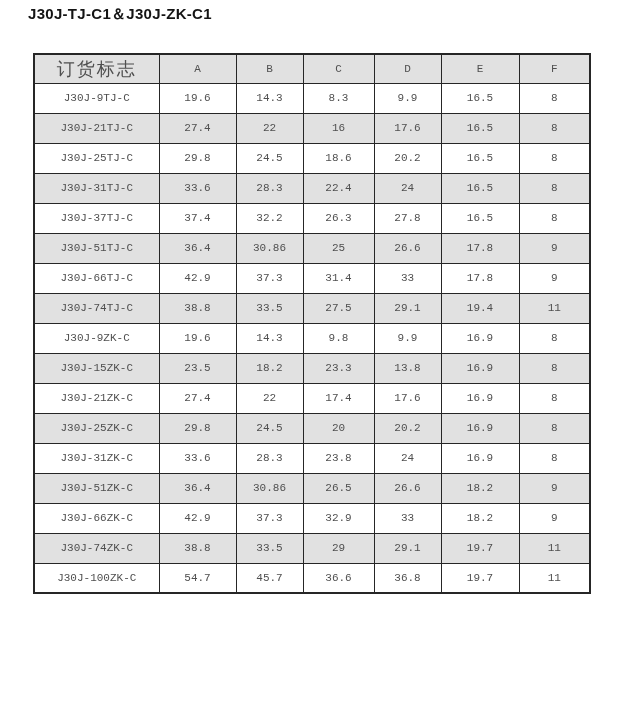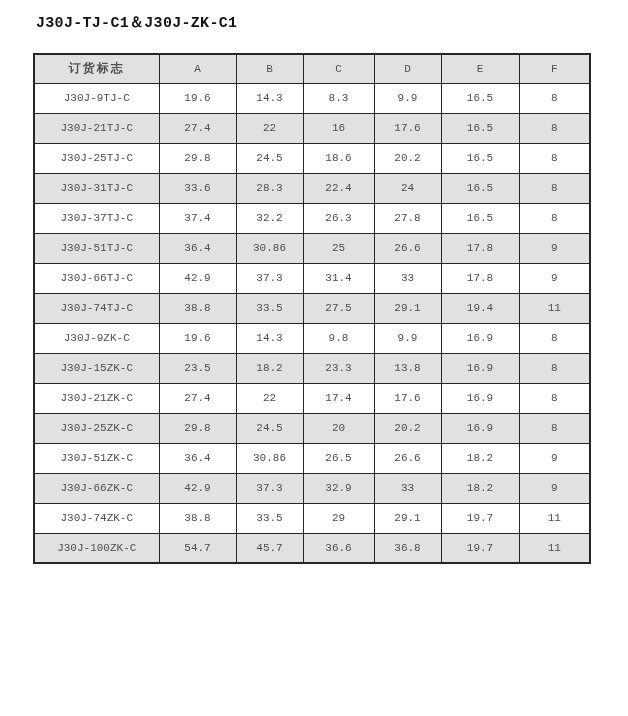--- a/index.html
+++ b/index.html
@@ -22,22 +22,22 @@
     position: relative;
     width: 628px;
     height: 716px;
     background: #ffffff;
     overflow: hidden;
   }
   .title {
     position: absolute;
     left: 28px;
     top: 5px;
-    margin: 8px;
-    font-family: Liberation Mono, monospace;
+    margin: 0;
+    font-family: Liberation Sans, sans-serif;
     font-size: 15px;
     font-weight: 600;
     letter-spacing: 0.3px;
     color: var(--title-text);
   }
   .spec-table {
     position: absolute;
     left: 33px;
     top: 53px;
     width: 556px;
@@ -56,23 +56,22 @@
     color: var(--text);
     font-weight: normal;
     background: var(--row-bg);
   }
   .spec-table thead th {
     height: 29px;
     background: var(--header-bg);
     font-size: 11px;
   }
   .spec-table thead th.model-col {
-    font-size: 12px;
+    font-size: 18px;
     letter-spacing: 2px;
-    font-weight: bold;
   }
   .spec-table tbody td {
     height: 30px;
     font-size: 11px;
   }
   .spec-table tbody tr:nth-child(even) td {
     background: var(--alt-row-bg);
   }
 </style>
 </head>
@@ -205,20 +204,29 @@
         <tr>
           <td>J30J-25ZK-C</td>
           <td>29.8</td>
           <td>24.5</td>
           <td>20</td>
           <td>20.2</td>
           <td>16.9</td>
           <td>8</td>
         </tr>
         <tr>
+          <td>J30J-31ZK-C</td>
+          <td>33.6</td>
+          <td>28.3</td>
+          <td>23.8</td>
+          <td>24</td>
+          <td>16.9</td>
+          <td>8</td>
+        </tr>
+        <tr>
           <td>J30J-51ZK-C</td>
           <td>36.4</td>
           <td>30.86</td>
           <td>26.5</td>
           <td>26.6</td>
           <td>18.2</td>
           <td>9</td>
         </tr>
         <tr>
           <td>J30J-66ZK-C</td>

